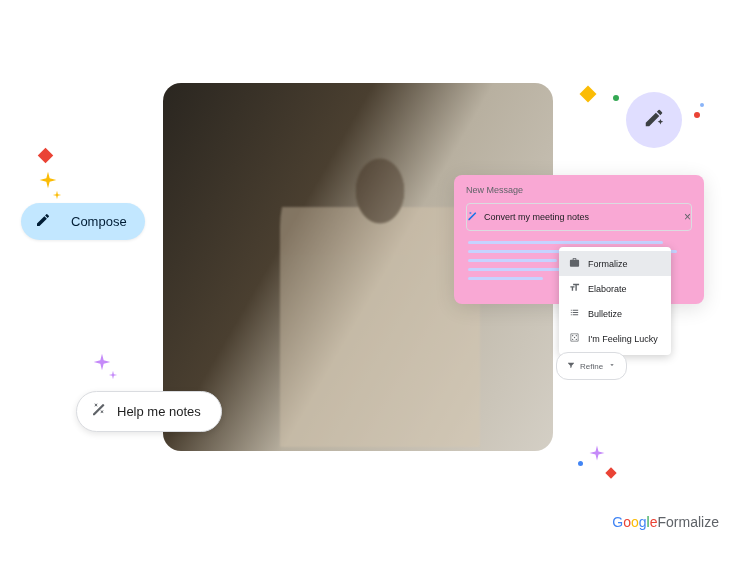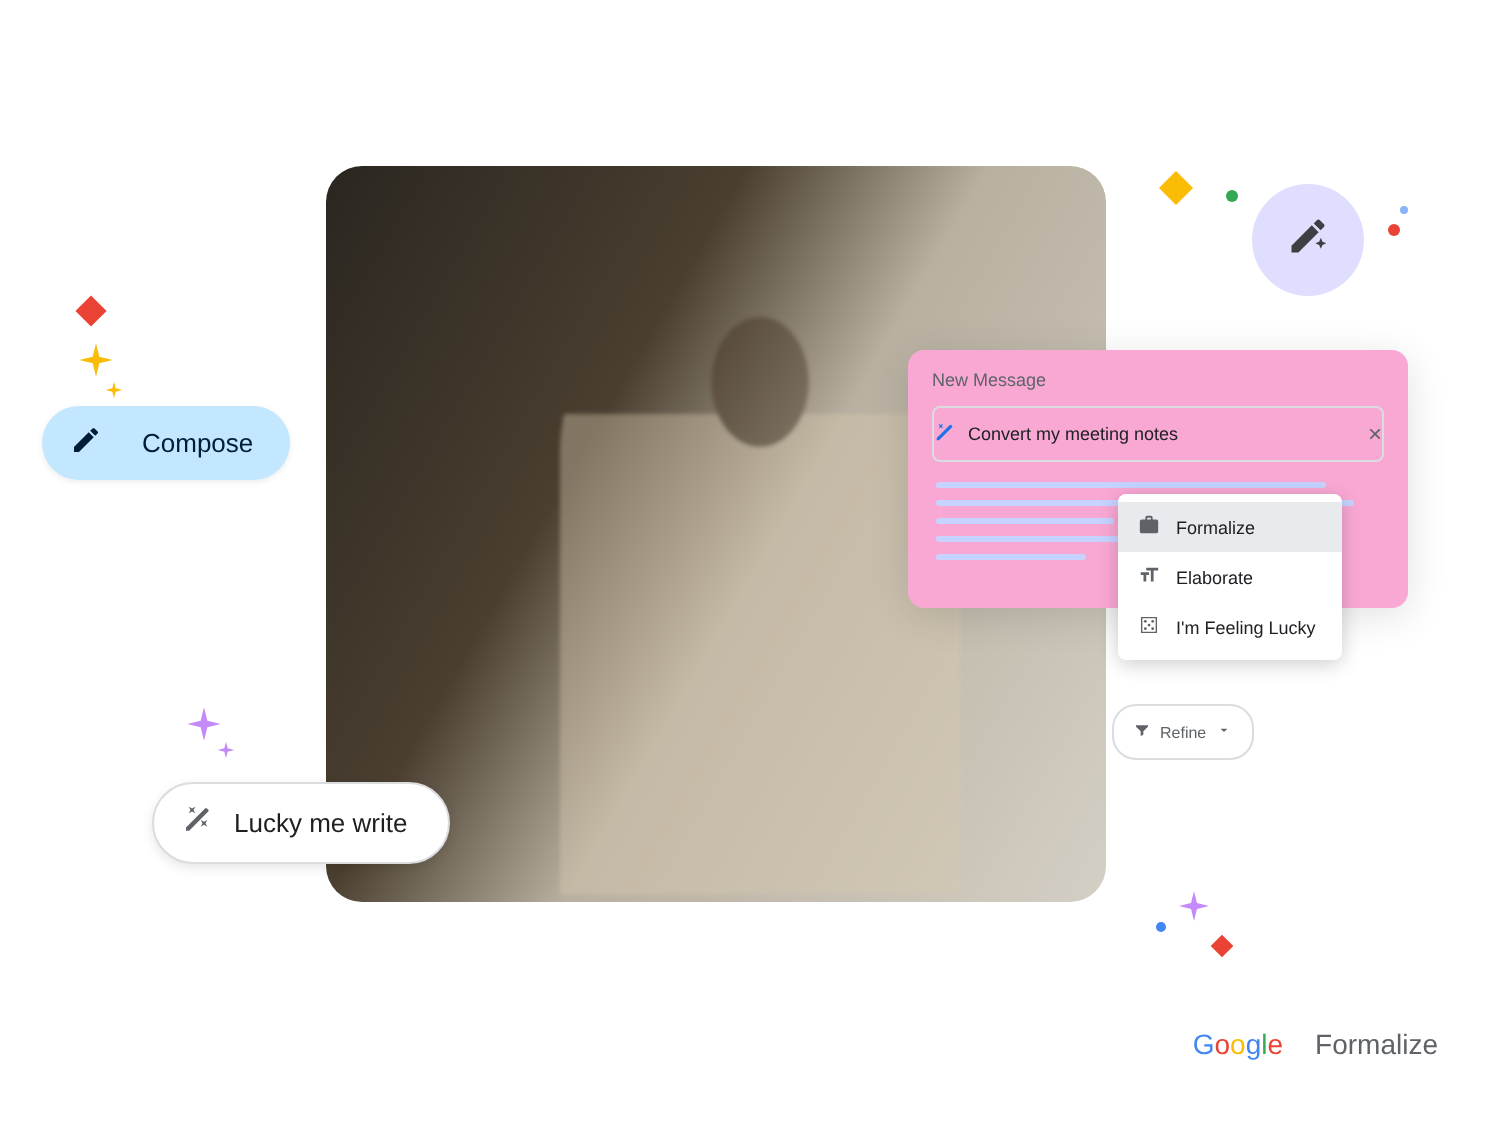--- a/index.html
+++ b/index.html
@@ -172,21 +172,21 @@
     }
     .sparkle svg { display: block; }
     .workspace {
       position: absolute;
       right: 36px;
       bottom: 36px;
       font-size: 14px;
       color: #5f6368;
       display: flex;
       align-items: center;
-      gap: 16px;
+      gap: 0;
     }
     .g-blue { color: #4285F4; }
     .g-red { color: #EA4335; }
     .g-yellow { color: #FBBC05; }
     .g-green { color: #34A853; }
     .diamond {
       position: absolute;
       transform: rotate(45deg);
     }
     .dot {
@@ -242,21 +242,21 @@
     </span>
     <span>Compose</span>
   </div>
 
   <div class="badge-help">
     <span>
       <svg viewBox="0 0 24 24">
           <path fill="#5f6368" d="M7.5 5.6L5 7l1.4-2.5L5 2l2.5 1.4L10 2 8.6 4.5 10 7 7.5 5.6zM19 12l-1.4 2.5L19 17l-2.5-1.4L14 17l1.4-2.5L14 12l2.5 1.4L19 12zm.71-7.71a1 1 0 010 1.41L5.41 20H3v-2.41L17.29 3.29a1 1 0 011.42 0l1 1z"></path>
         </svg>
     </span>
-    <span>Lucky me write</span>
+    <span>Help me notes</span>
   </div>
 
   <div class="pen-circle">
     <span>
       <svg viewBox="0 0 24 24">
           <path fill="#3c4043" d="M3 17.25V21h3.75L17.81 9.94l-3.75-3.75L3 17.25zM20.71 7.04a1 1 0 000-1.41l-2.34-2.34a1 1 0 00-1.41 0l-1.83 1.83 3.75 3.75 1.83-1.83zM19 13l.9 2.1L22 16l-2.1.9L19 19l-.9-2.1L16 16l2.1-.9z"></path>
         </svg>
     </span>
   </div>
 
@@ -286,20 +286,26 @@
         <span>Formalize</span>
       </div>
       <div class="nm-menu-item">
         <span><svg viewBox="0 0 24 24">
               <path fill="#5f6368" d="M9 4v3h5v12h3V7h5V4H9zM3 12h3v7h3v-7h3V9H3v3z"></path>
             </svg></span>
         <span>Elaborate</span>
       </div>
       <div class="nm-menu-item">
         <span><svg viewBox="0 0 24 24">
+              <path fill="#5f6368" d="M4 6h2v2H4zm4 0h12v2H8zM4 11h2v2H4zm4 0h12v2H8zM4 16h2v2H4zm4 0h12v2H8z"></path>
+            </svg></span>
+        <span>Bulletize</span>
+      </div>
+      <div class="nm-menu-item">
+        <span><svg viewBox="0 0 24 24">
               <path fill="none" stroke="#5f6368" stroke-width="1.5" d="M4 4h16v16H4z"></path>
               <circle cx="8" cy="8" r="1.5" fill="#5f6368"></circle>
               <circle cx="16" cy="8" r="1.5" fill="#5f6368"></circle>
               <circle cx="12" cy="12" r="1.5" fill="#5f6368"></circle>
               <circle cx="8" cy="16" r="1.5" fill="#5f6368"></circle>
               <circle cx="16" cy="16" r="1.5" fill="#5f6368"></circle>
             </svg></span>
         <span>I'm Feeling Lucky</span>
       </div>
     </div>

